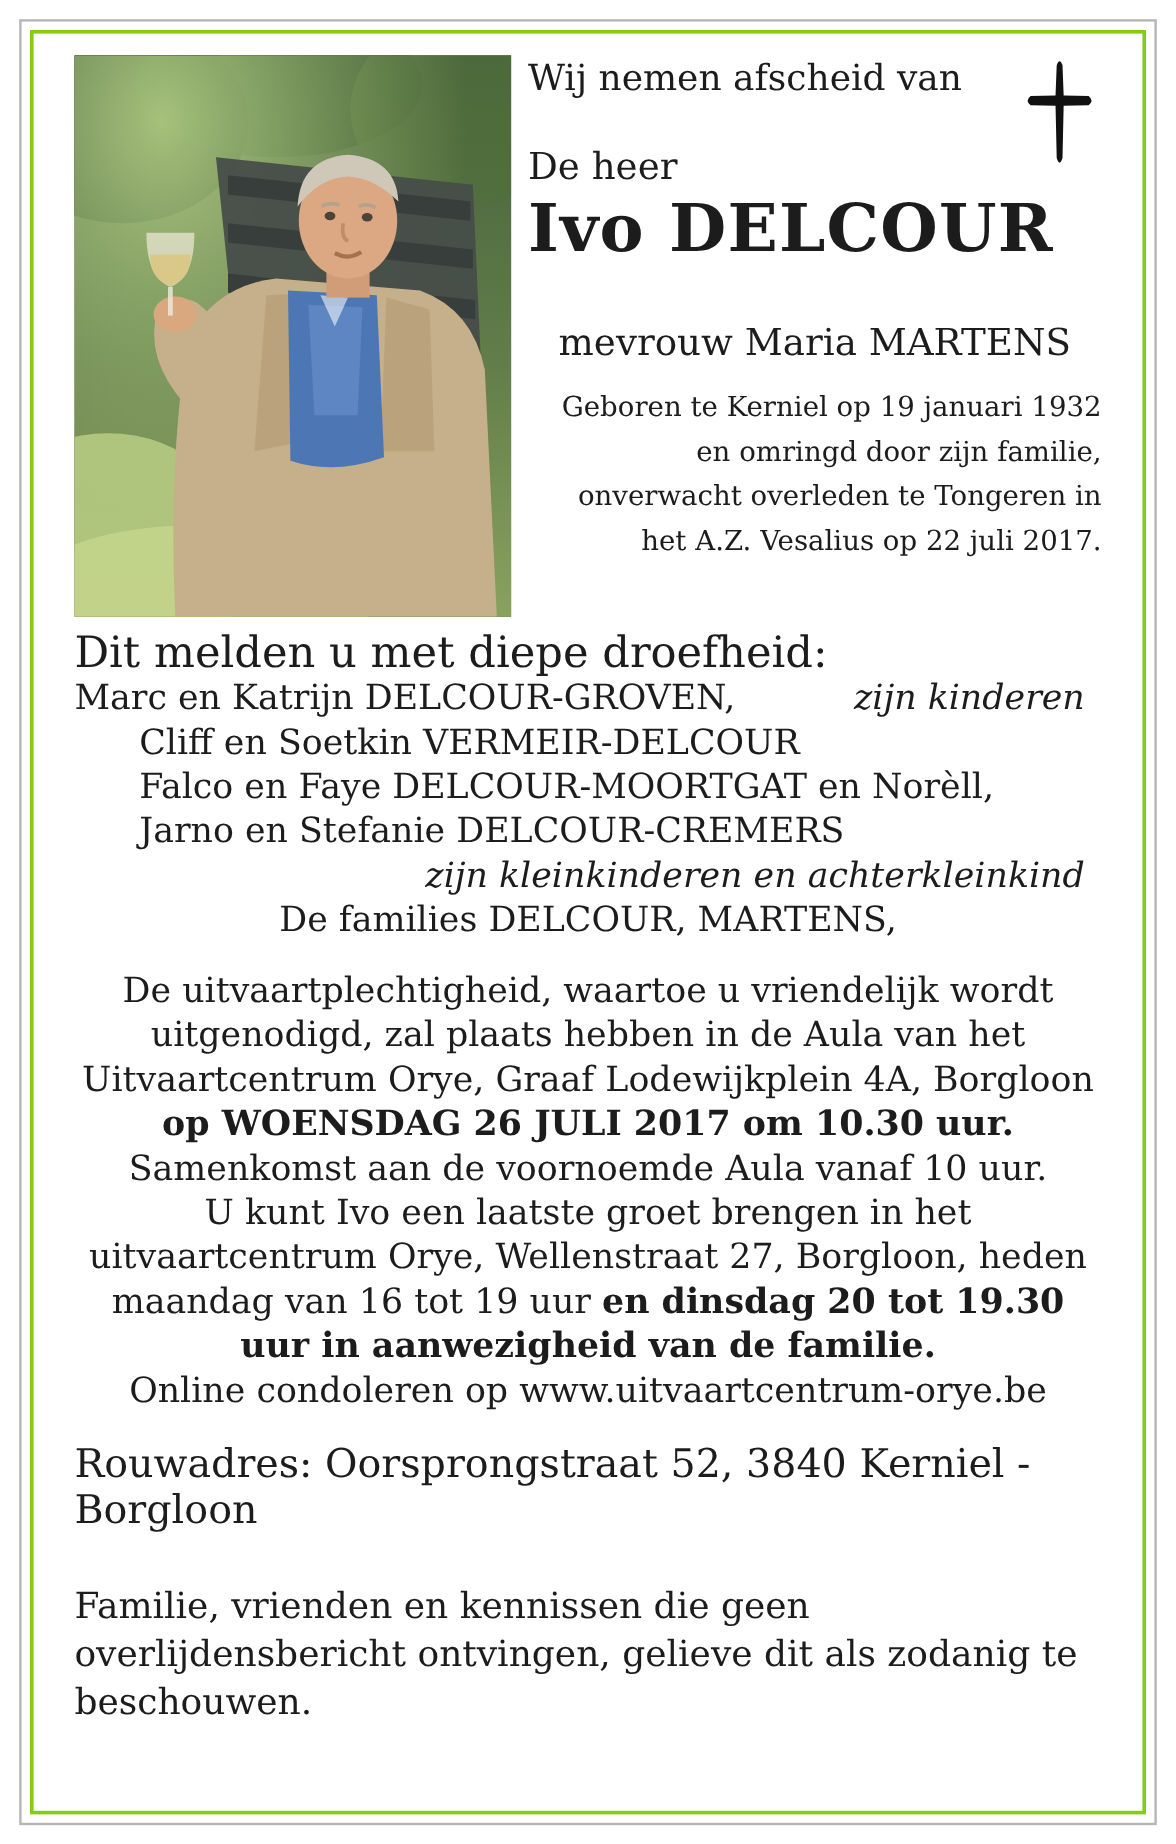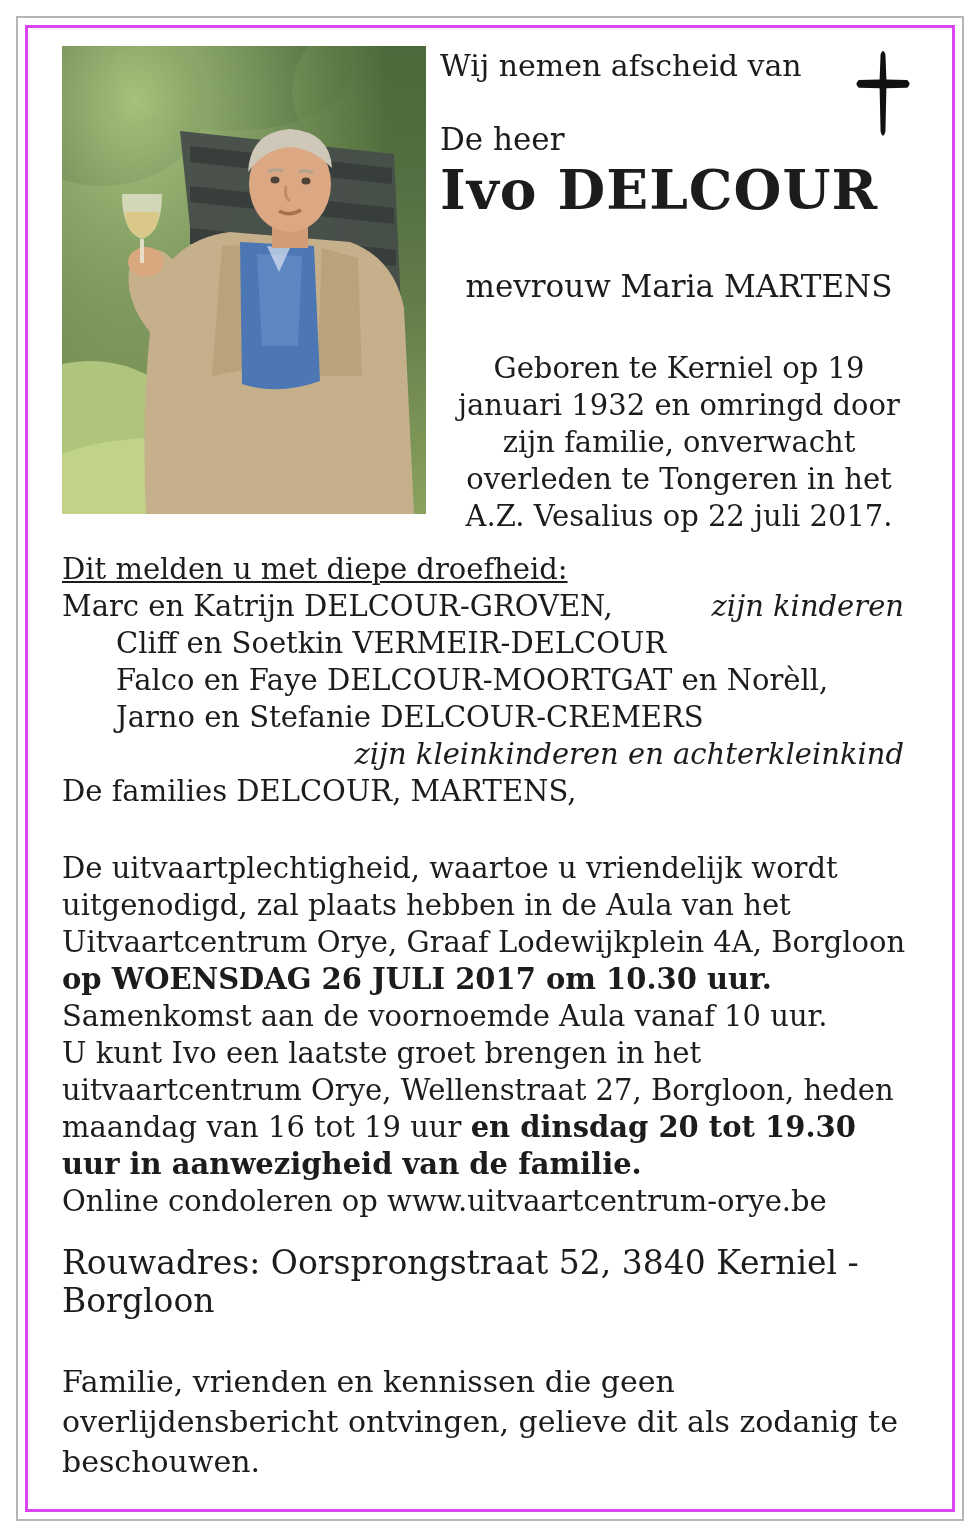--- a/index.html
+++ b/index.html
@@ -11,21 +11,21 @@
     position: relative;
     overflow: hidden;
   }
   .frame {
     position: absolute; inset: 16px;
     border: 2px solid #b6b6b6;
     padding: 7px;
     background: #fff;
   }
   .frame-inner {
-    border: 3px solid #d946ef;
+    border: 3px solid #84cc16;
     height: 100%;
     padding: 16px 34px 12px 34px;
     display: flex; flex-direction: column;
     overflow: hidden;
   }
 
   
   .photo {
     float: left;
     width: 364px; height: 468px;
@@ -38,34 +38,34 @@
     float: right;
     width: 58px; height: 96px;
     margin: 2px 6px 0 0;
   }
   .cross svg { display: block; width: 100%; height: 100%; }
 
   .intro       { font-size: 30px; padding-top: 4px; }
   .salutation  { font-size: 31px; margin-top: 38px; }
   .deceased    { font-size: 55px; font-weight: bold; letter-spacing: 1px; }
   .spouse      { font-size: 31px; margin-top: 44px; text-align: center; line-height: 40px; }
-  .birthdeath  { font-size: 29px; margin-top: 44px; text-align: center; line-height: 37px; }
+  .birthdeath  { font-size: 23px; margin-top: 16px; text-align: right; line-height: 37px; }
   .clear { clear: both; }
 
   
-  .lead { font-size: 29px; margin-top: 16px; line-height: 37px; text-decoration: underline; }
+  .lead { font-size: 36px; margin-top: 6px; line-height: 37px; }
   .rel-row { display: flex; justify-content: space-between; align-items: baseline; }
   .rel { font-size: 29px; line-height: 37px; }
   .rel.indent { padding-left: 54px; }
   .relation { font-size: 29px; line-height: 37px; font-style: italic; padding-right: 14px; }
   .relation-right { text-align: right; }
-  .families { font-size: 29px; line-height: 37px; }
+  .families { font-size: 29px; line-height: 37px; text-align: center; }
 
   
-  .ceremony { margin-top: 40px; font-size: 29px; line-height: 37px; text-align: left; }
+  .ceremony { margin-top: 22px; font-size: 29px; line-height: 37px; text-align: center; }
   .b { font-weight: bold; }
   .block { display: block; }
 
   
   .mourning { font-size: 33px; line-height: 38px; margin-top: 24px; }
   .closing  { font-size: 30px; line-height: 40px; margin-top: 42px; }
 </style>
 </head>
 <body>
 

